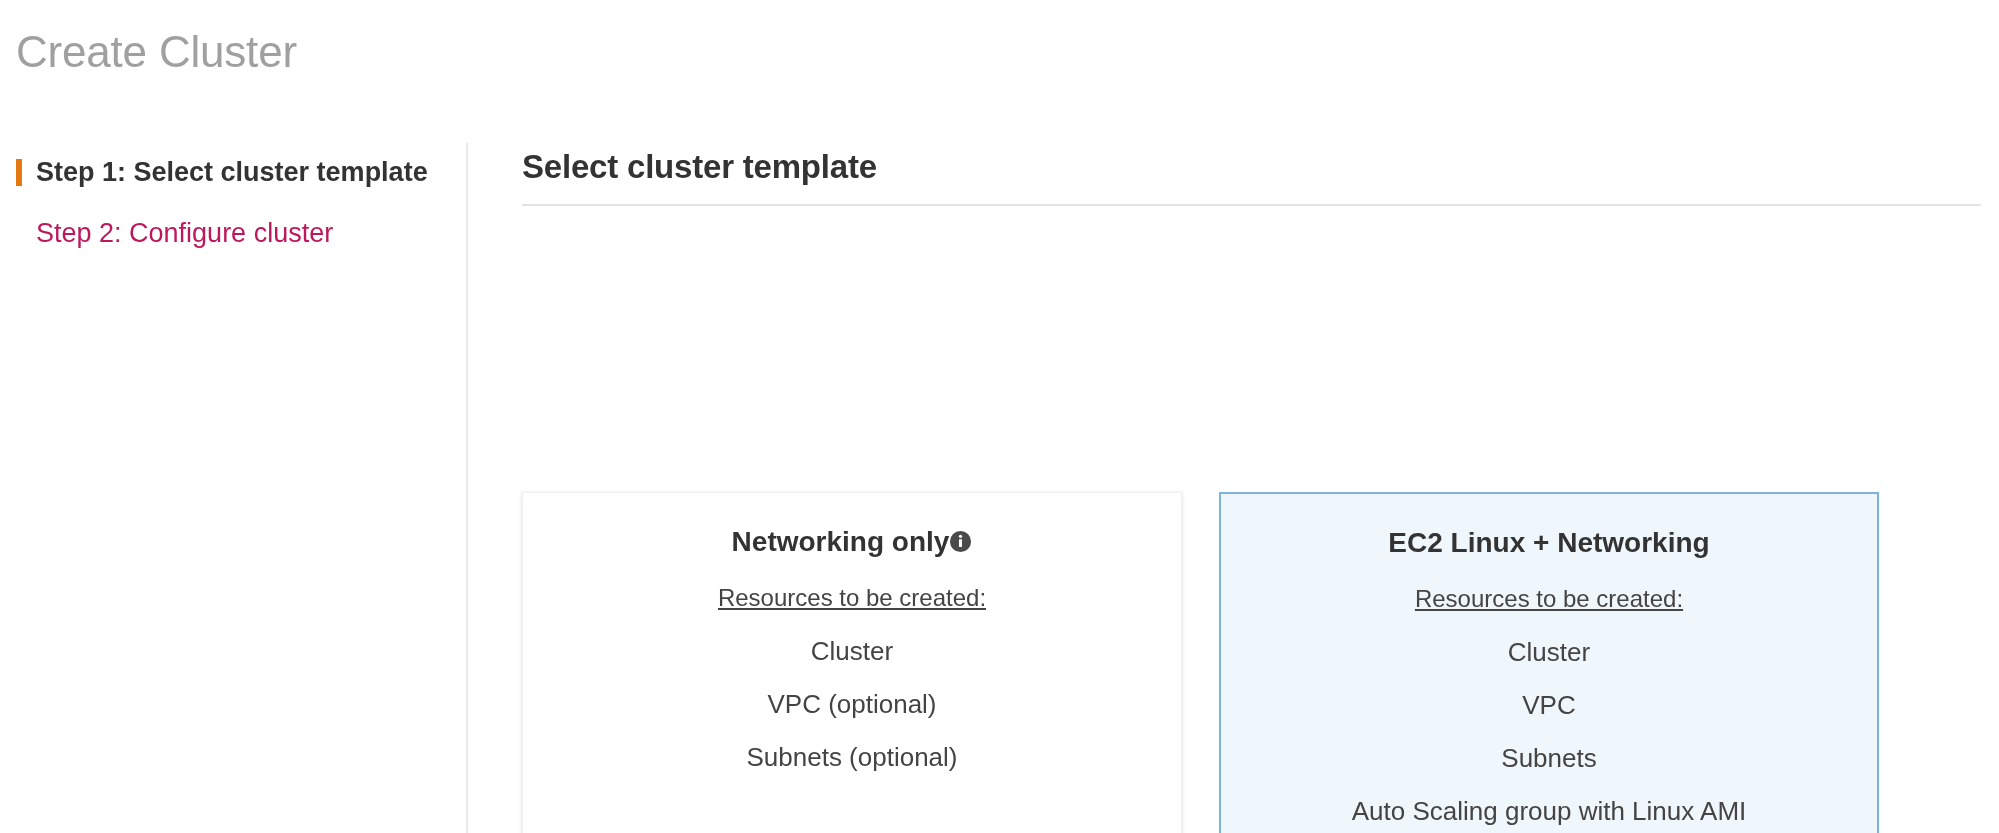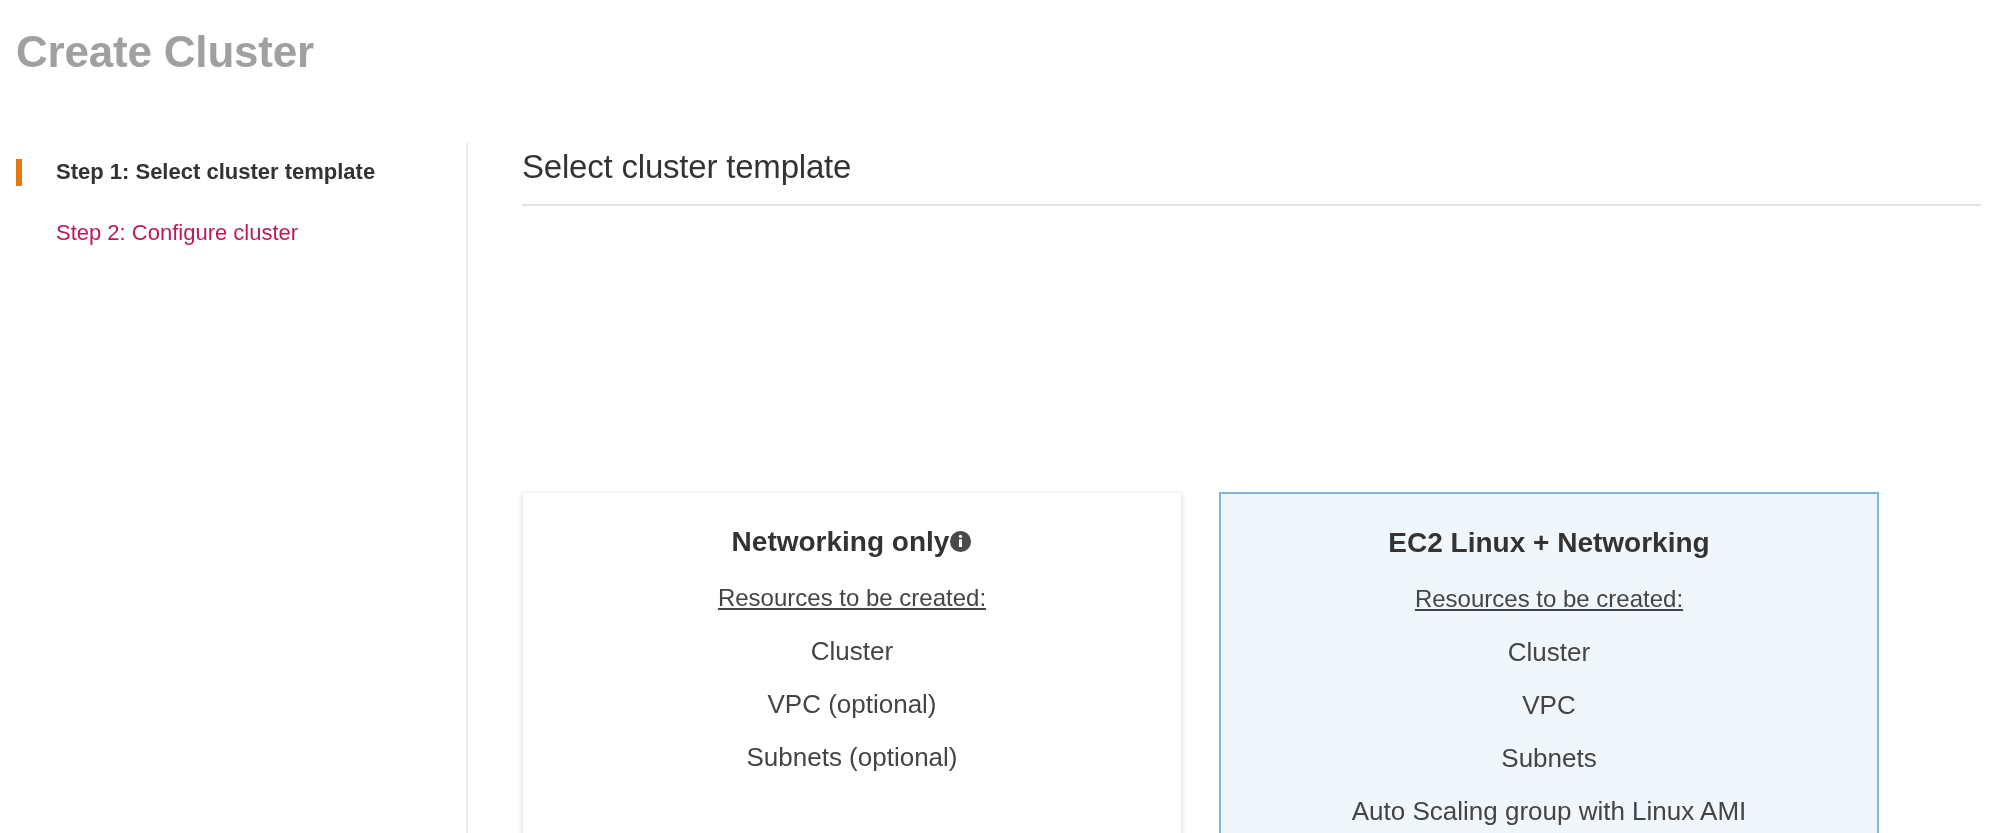--- a/index.html
+++ b/index.html
@@ -15,21 +15,21 @@
     position: relative;
     -webkit-font-smoothing: antialiased;
   }
 
   
   .page-title {
     position: absolute;
     left: 16px;
     top: 28px;
     font-size: 44px;
-    font-weight: 700;
+    font-weight: 400;
     color: #a0a0a0;
     letter-spacing: -0.2px;
     line-height: 1.1;
   }
 
   
   .wizard {
     position: absolute;
     left: 0;
     top: 143px;
@@ -42,22 +42,22 @@
     position: absolute;
     left: 0;
     top: 0;
     width: 468px;
     height: 690px;
     border-right: 2px solid #eaeaea;
     box-sizing: border-box;
   }
   .step {
     position: relative;
-    padding-left: 56px;
-    font-size: 22px;
+    padding-left: 36px;
+    font-size: 27px;
     line-height: 28px;
   }
   .step-1 {
     margin-top: 15px;
     font-weight: bold;
     color: #333333;
   }
   .step-1::before {
     content: "";
     position: absolute;
@@ -75,21 +75,21 @@
 
   
   .main {
     position: absolute;
     left: 522px;
     top: 0;
     width: 1459px;
   }
   .section-title {
     font-size: 33px;
-    font-weight: 400;
+    font-weight: 700;
     color: #333333;
     line-height: 40px;
     margin: 4px 0 0 0;
     letter-spacing: -0.2px;
   }
   .divider {
     margin-top: 17px;
     height: 2px;
     background: #e3e3e3;
     width: 1459px;

